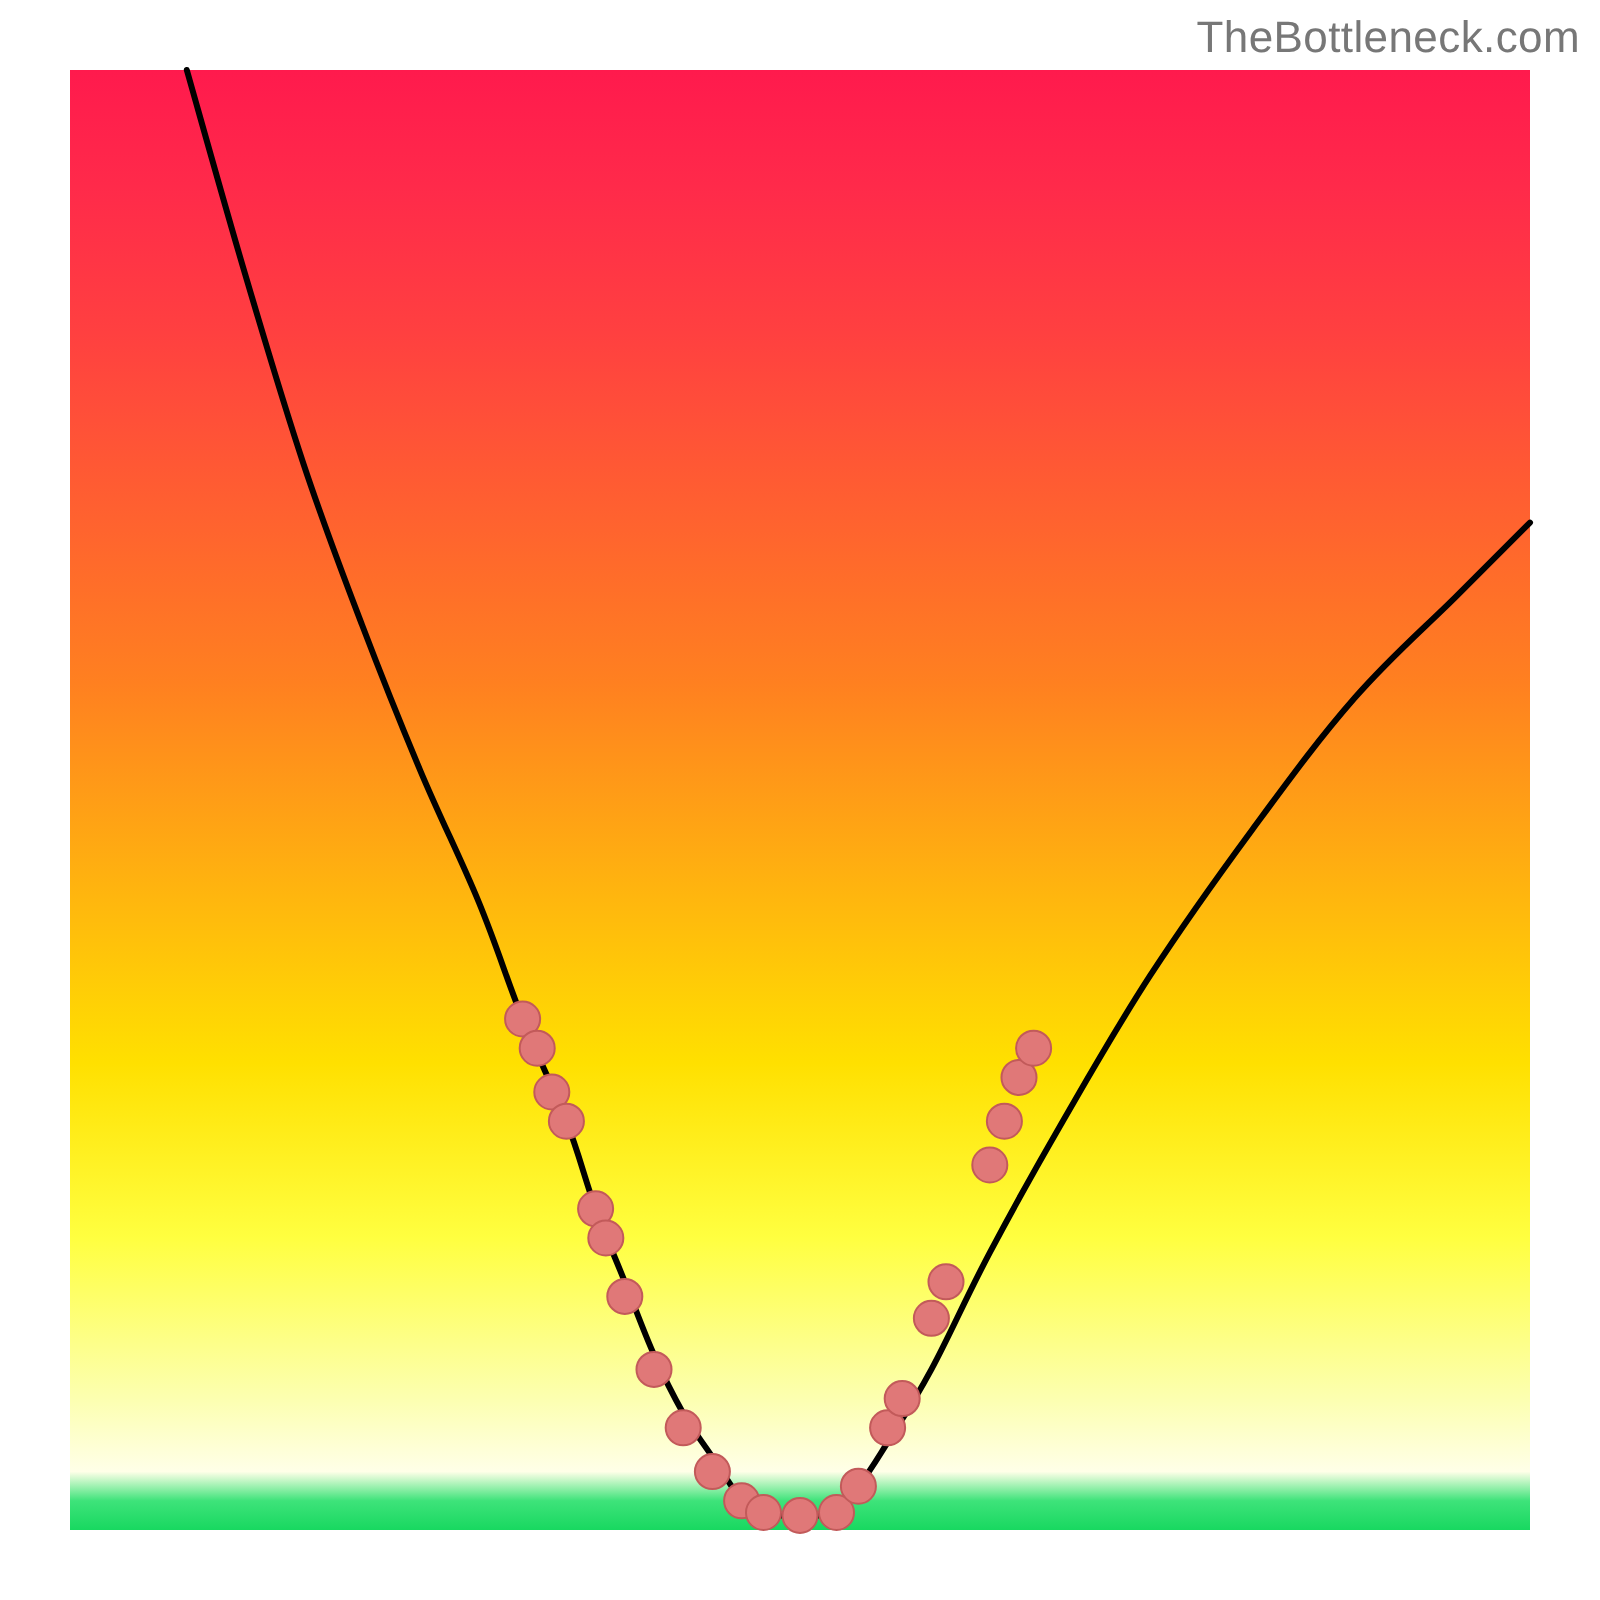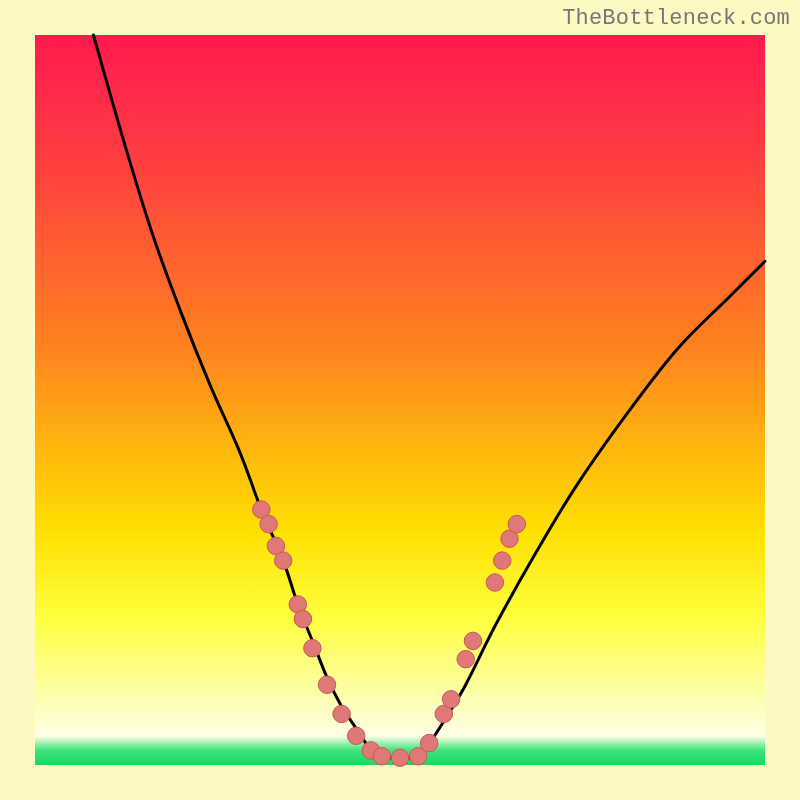--- a/index.html
+++ b/index.html
@@ -8,22 +8,21 @@
     background: #000;
     width: 800px;
     height: 800px;
     overflow: hidden;
     font-family: Arial, Helvetica, sans-serif;
   }
   .frame {
     position: relative;
     width: 800px;
     height: 800px;
-    background: #fef9c3;
-    font-family: Liberation Mono, monospace;
+    background: #ffffff;
   }
   .plot-area {
     position: absolute;
     left: 35px;
     top: 35px;
     width: 730px;
     height: 730px;
     background: linear-gradient(to bottom,
       #ff1a4d 0%,
       #ff2a4a 8%,

